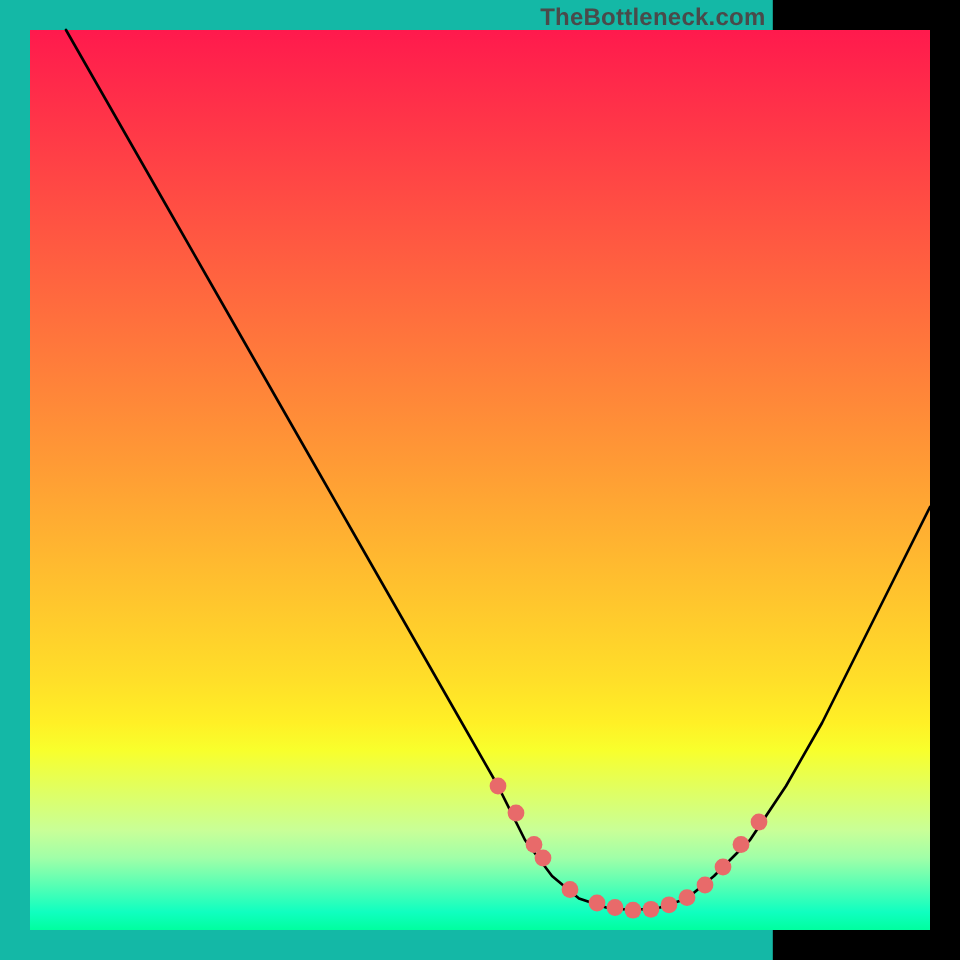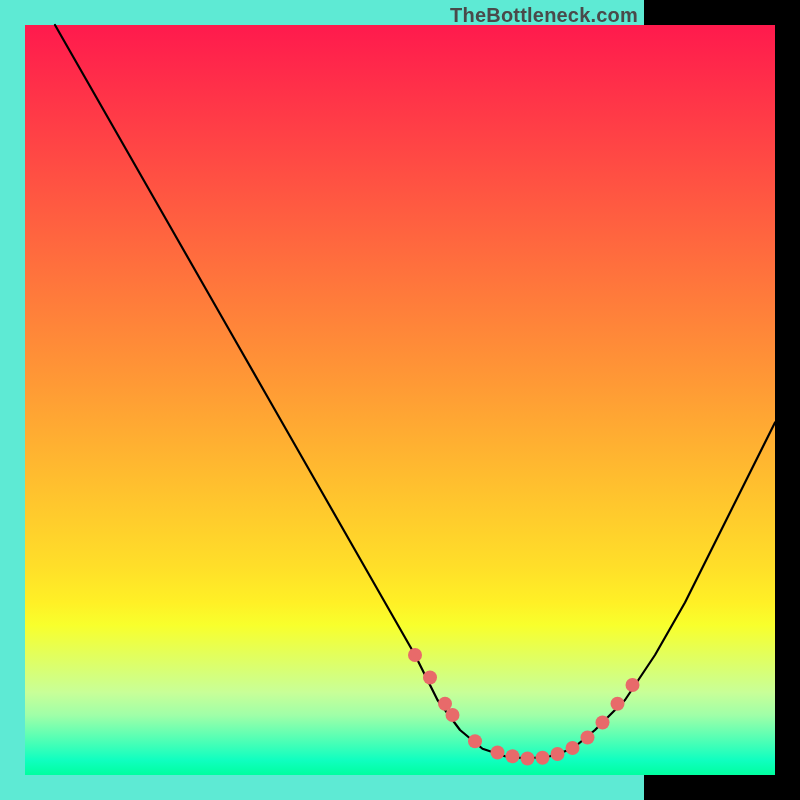--- a/index.html
+++ b/index.html
@@ -10,21 +10,21 @@
     background: #000;
     overflow: hidden;
     font-family: Arial, Helvetica, sans-serif;
   }
   .frame {
     position: absolute;
     left: 0;
     top: 0;
     width: 644px;
     height: 800px;
-    background: #5eead4;
+    background: #14b8a6;
     text-decoration: underline;
   }
   .plot-area {
     position: absolute;
     left: 25px;
     top: 25px;
     width: 750px;
     height: 750px;
     background: linear-gradient(to bottom,
       #ff1a4d 0%,

